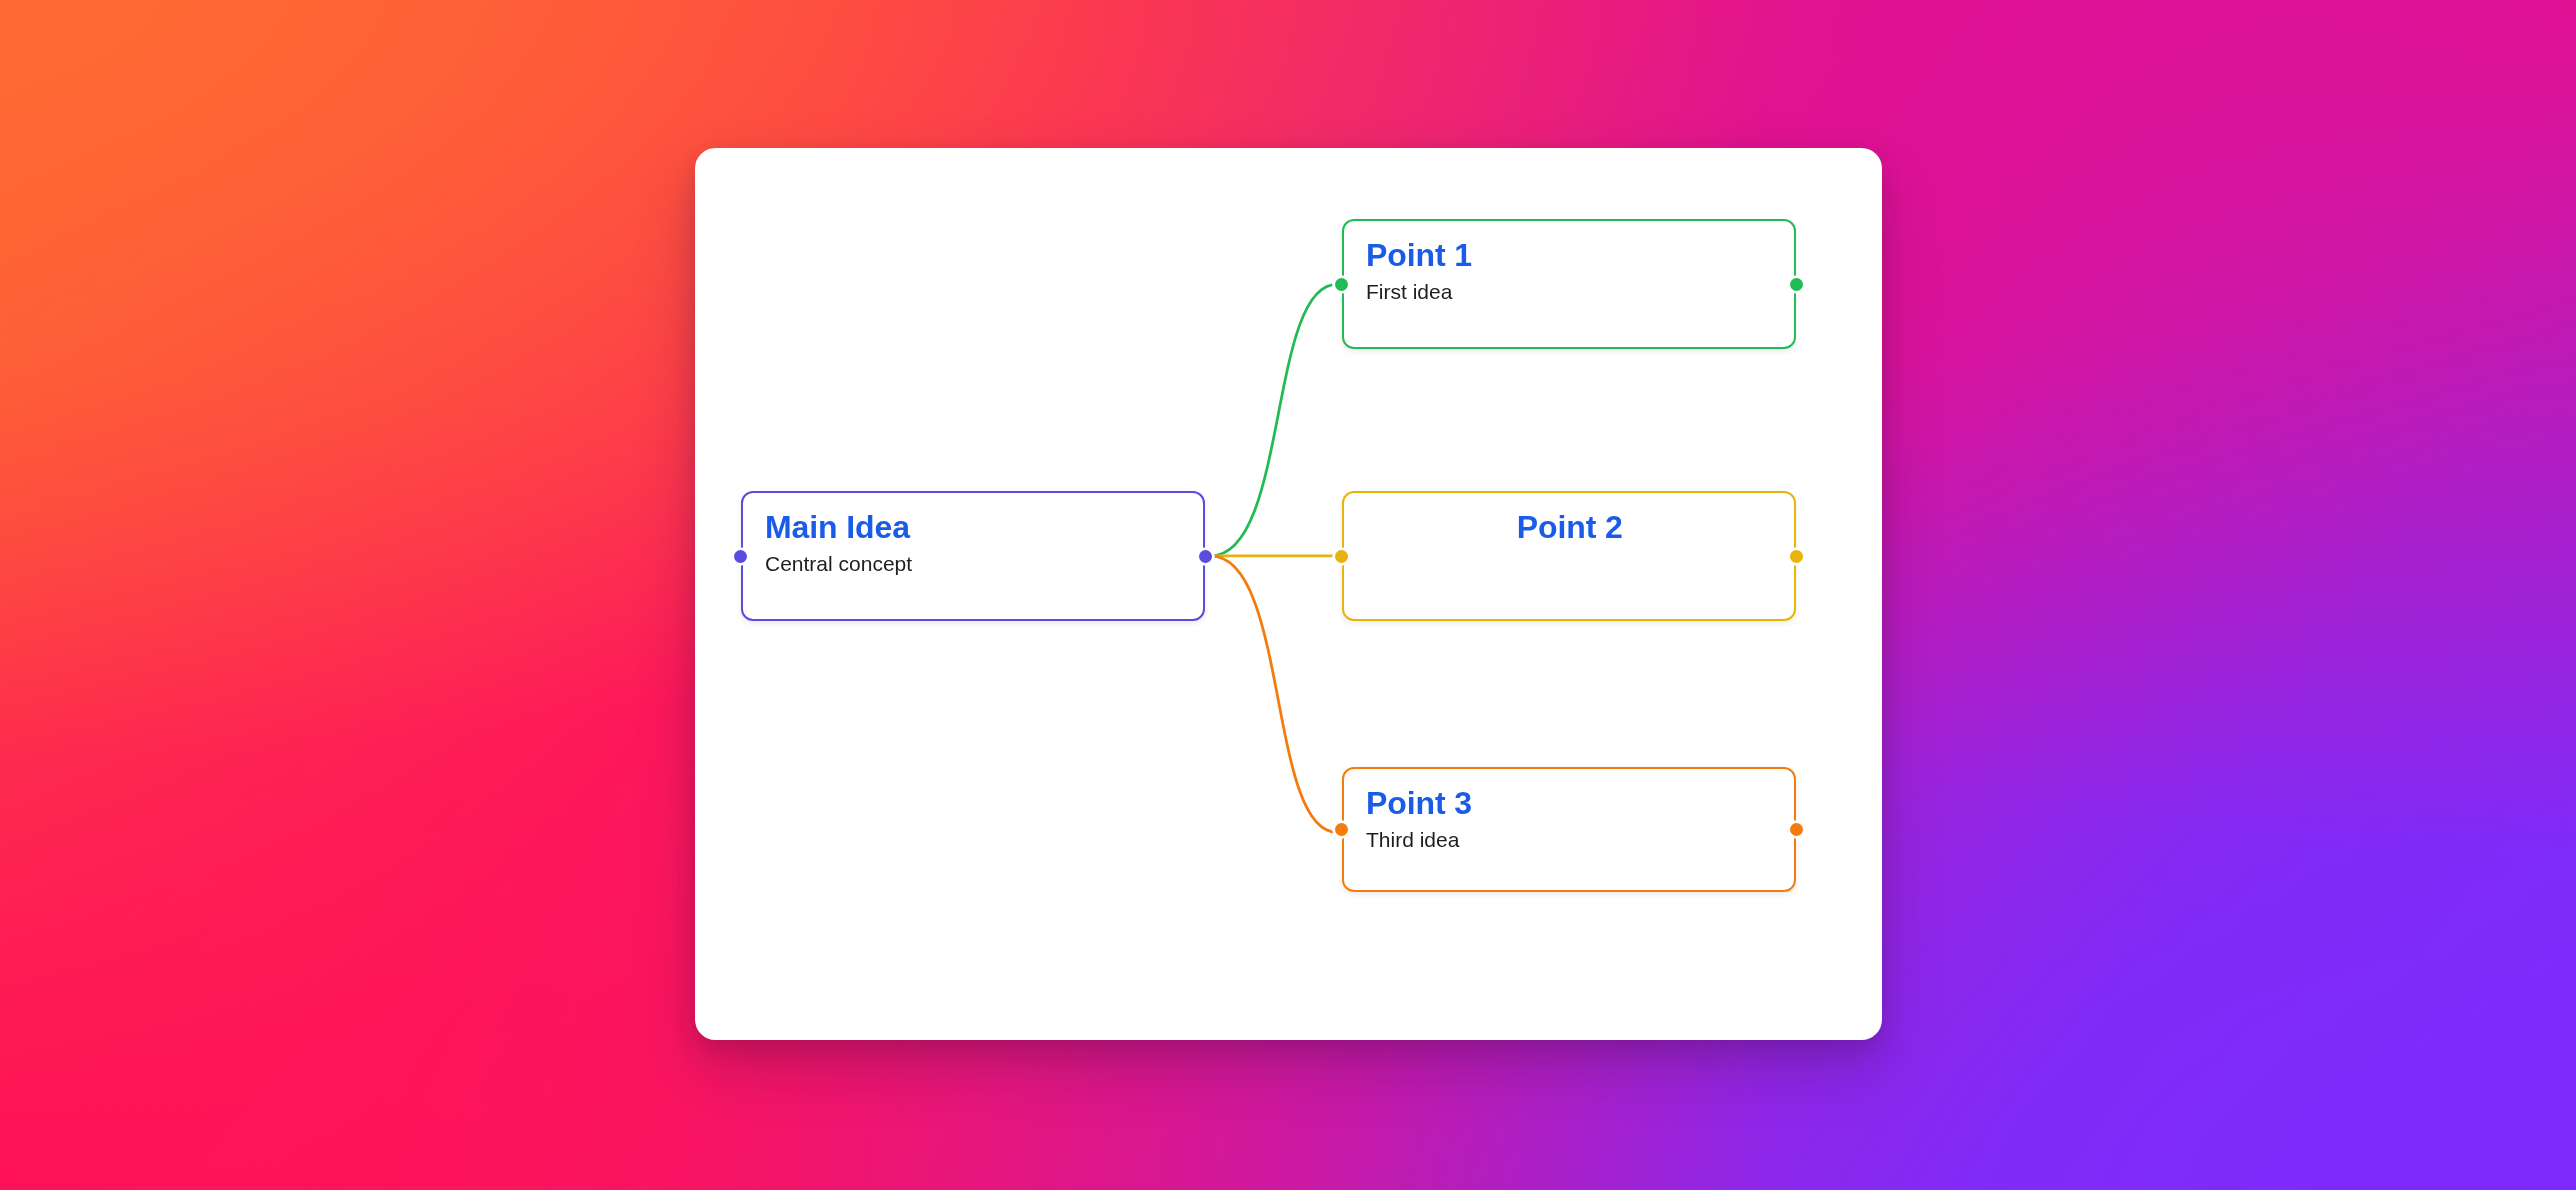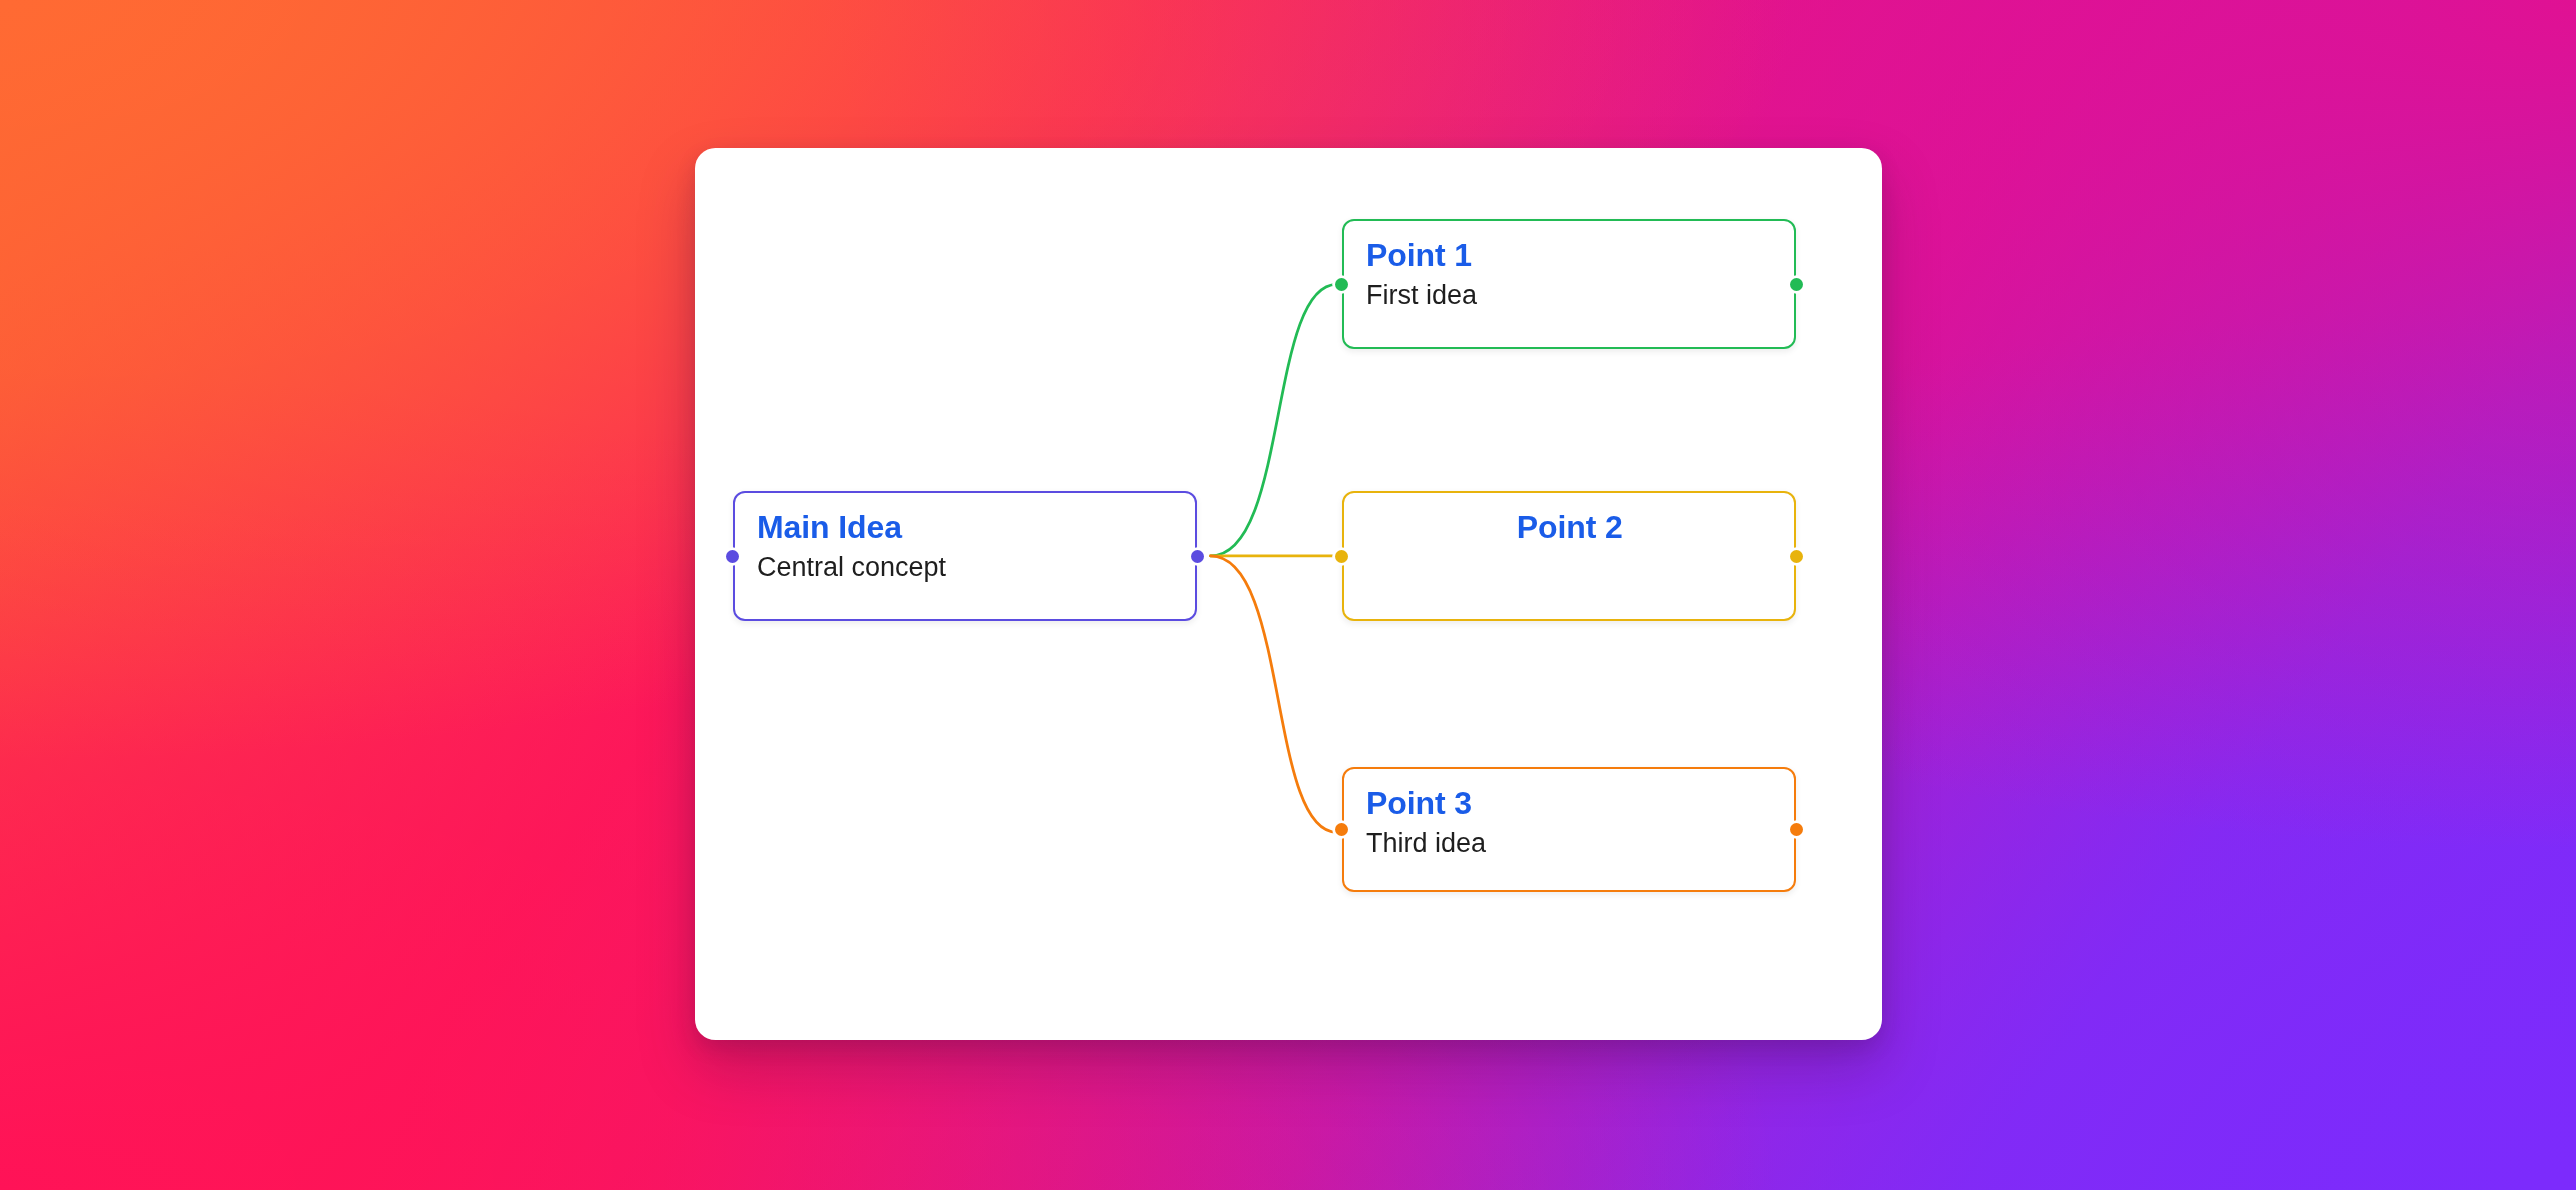--- a/index.html
+++ b/index.html
@@ -62,21 +62,21 @@
 
   .node-title {
     font-size: 32px;
     font-weight: bold;
     line-height: 1.08;
     letter-spacing: -0.1px;
     white-space: nowrap;
   }
 
   .node-subtitle {
-    font-size: 27px;
+    font-size: 21px;
     font-weight: normal;
     color: #1E1E1E;
     line-height: 1.18;
     margin-top: 7.4px;
     white-space: nowrap;
   }
 
   
   .port {
     position: absolute;
@@ -96,21 +96,21 @@
 <div id="stage">
 
   <div id="canvas-card" style="background: rgb(255, 255, 255);">
 
     <svg id="edge-layer" viewBox="0 0 1280 962" width="1187" height="892" xmlns="http://www.w3.org/2000/svg" fill="none">
       <path stroke="#22BB55" stroke-width="3" stroke-linecap="round" fill="none" d="M 556 440 C 640 440 618 147 692 147"></path>
       <path stroke="#E8B30C" stroke-width="3" stroke-linecap="round" fill="none" d="M 556 440 L 692 440"></path>
       <path stroke="#F57C0C" stroke-width="3" stroke-linecap="round" fill="none" d="M 556 440 C 640 440 618 738 692 738"></path>
     </svg>
 
-    <div class="node" style="left:38px; top:343px; width:464px; height:130px; border-color:#5B4CE0;">
+    <div class="node" style="left:46px; top:343px; width:464px; height:130px; border-color:#5B4CE0;">
       <div class="node-title" style="color: rgb(26, 92, 232);">Main Idea</div>
       <div class="node-subtitle" style="color: rgb(30, 30, 30);">Central concept</div>
       <span class="port left" style="background:#5B4CE0;"></span>
       <span class="port right" style="background:#5B4CE0;"></span>
     </div>
 
     <div class="node" style="left:647px; top:71px; width:454px; height:130px; border-color:#22BB55;">
       <div class="node-title" style="color: rgb(26, 92, 232);">Point 1</div>
       <div class="node-subtitle" style="color: rgb(30, 30, 30);">First idea</div>
       <span class="port left" style="background:#22BB55;"></span>

